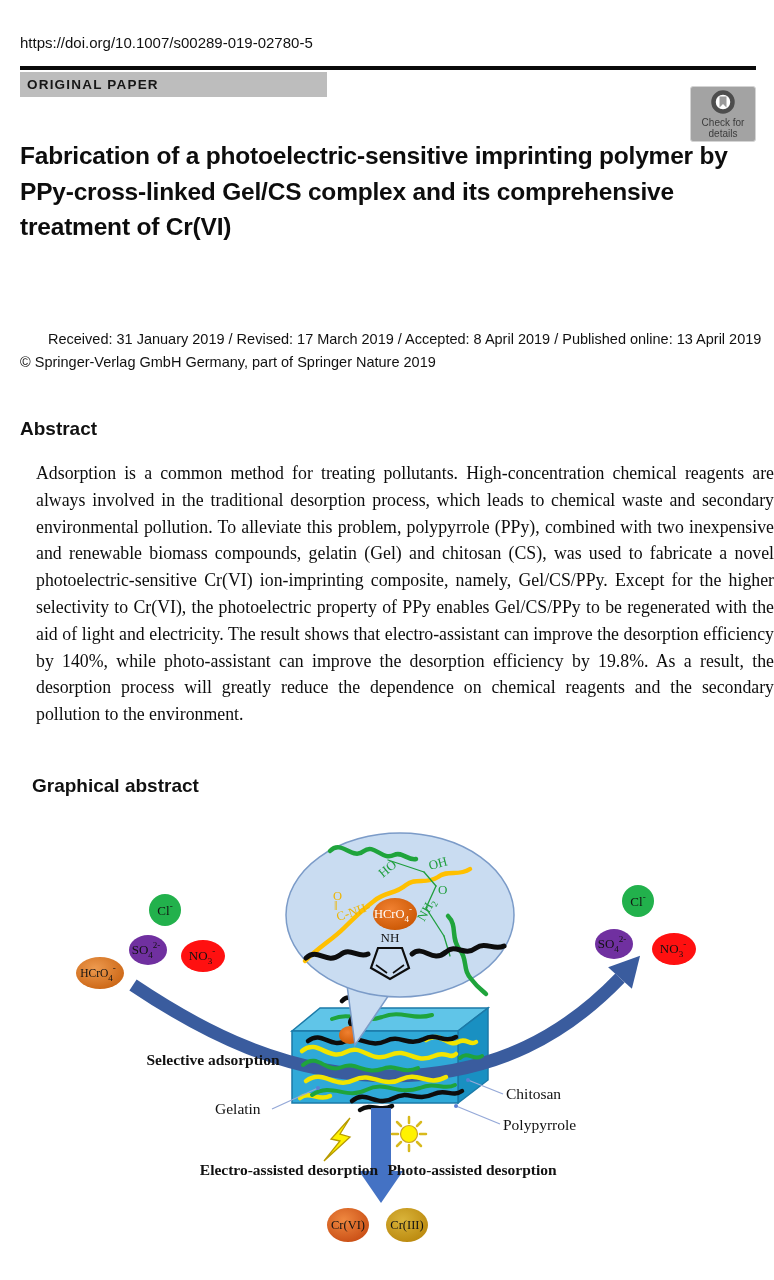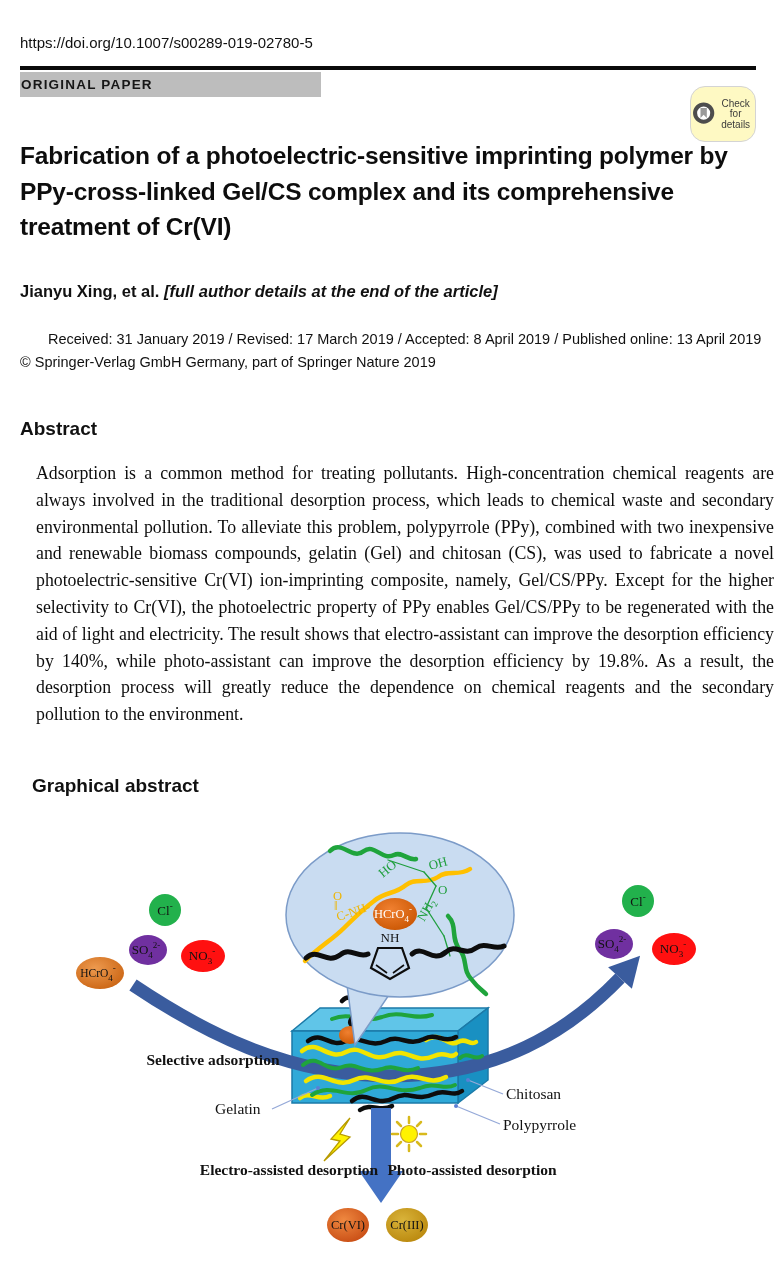--- a/index.html
+++ b/index.html
@@ -8,26 +8,26 @@
     background:#ffffff;outline:1px solid #c4c4c4;overflow:hidden;
     font-family:"Liberation Sans",sans-serif;color:#111;
   }
   .abs{position:absolute;}
   .journal-line{top:13px;left:20px;font-size:15px;}
   .doi{top:34px;left:20px;font-size:15px;color:#111;text-decoration:none;}
   .rule{top:66px;left:20px;width:736px;height:4px;background:#0a0a0a;}
   .banner{
     top:72px;left:20px;width:300px;height:25px;background:#bdbdbd;
     font-size:13.5px;font-weight:bold;letter-spacing:1.2px;
-    line-height:25px;padding-left:1px;color:#161616;
+    line-height:25px;padding-left:7px;color:#161616;
   }
   .badge{
-    top:86px;left:690px;width:64px;height:54px;background:#fef9c3;
-    border:1px solid #d4d4d4;border-radius:15px;
-    display:flex;flex-direction:row;align-items:center;justify-content:center;
+    top:86px;left:690px;width:64px;height:54px;background:#a3a3a3;
+    border:1px solid #d4d4d4;border-radius:3px;
+    display:flex;flex-direction:column;align-items:center;justify-content:center;
     cursor:pointer;
   }
   .badge-text{font-size:10px;line-height:10.5px;color:#3c3c3c;text-align:center;margin-top:1px;}
   h1.title{
     top:138px;left:20px;width:722px;margin:0;
     font-size:24.5px;line-height:35.5px;font-weight:bold;letter-spacing:-0.2px;color:#0d0d0d;
   }
   .authors{top:282px;left:20px;font-size:16.5px;font-weight:bold;}
   .authors .note{font-style:italic;}
   .history{top:331px;left:20px;width:740px;font-size:14.5px;margin-left:28px;}
@@ -64,24 +64,20 @@
       <path d="M10.5 7.5 h7 v11 l-3.5,-3.6 l-3.5,3.6 z" fill="#9a9a9a"></path>
     </svg>
     <div class="badge-text">
       <span>Check for</span><br>
       <span>details</span>
     </div>
   </div>
 
   <h1 class="abs title">Fabrication of a photoelectric-sensitive imprinting polymer by PPy-cross-linked Gel/CS complex and its comprehensive treatment of Cr(VI)</h1>
 
-  <div class="abs authors">
-    <span>Jianyu Xing, et al.</span>
-    <span class="note">[full author details at the end of the article]</span>
-  </div>
 
   <div class="abs history">Received: 31 January 2019 / Revised: 17 March 2019 / Accepted: 8 April 2019 / Published online: 13 April 2019</div>
   <div class="abs copyright">© Springer-Verlag GmbH Germany, part of Springer Nature 2019</div>
 
   <h2 class="abs h-abstract">Abstract</h2>
   <p class="abs abstract">Adsorption is a common method for treating pollutants. High-concentration chemical reagents are always involved in the traditional desorption process, which leads to chemical waste and secondary environmental pollution. To alleviate this problem, polypyrrole (PPy), combined with two inexpensive and renewable biomass compounds, gelatin (Gel) and chitosan (CS), was used to fabricate a novel photoelectric-sensitive Cr(VI) ion-imprinting composite, namely, Gel/CS/PPy. Except for the higher selectivity to Cr(VI), the photoelectric property of PPy enables Gel/CS/PPy to be regenerated with the aid of light and electricity. The result shows that electro-assistant can improve the desorption efficiency by 140%, while photo-assistant can improve the desorption efficiency by 19.8%. As a result, the desorption process will greatly reduce the dependence on chemical reagents and the secondary pollution to the environment.</p>
 
   <h2 class="abs h-graphical">Graphical abstract</h2>
 
   <svg class="abs figure" width="774" height="440" viewBox="0 0 774 440">

